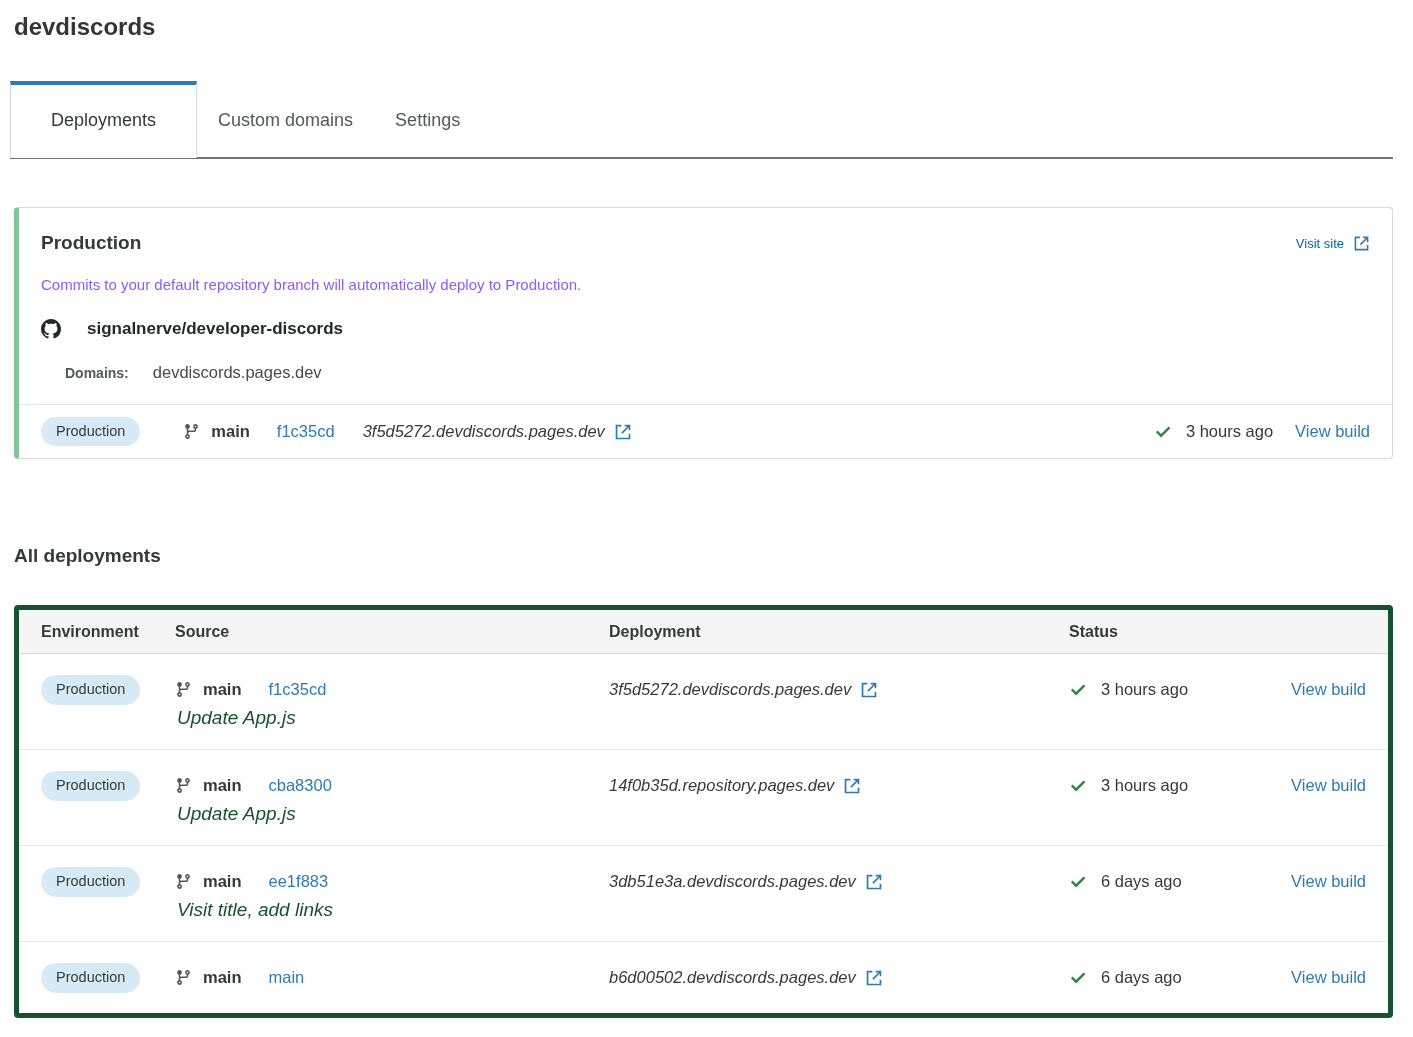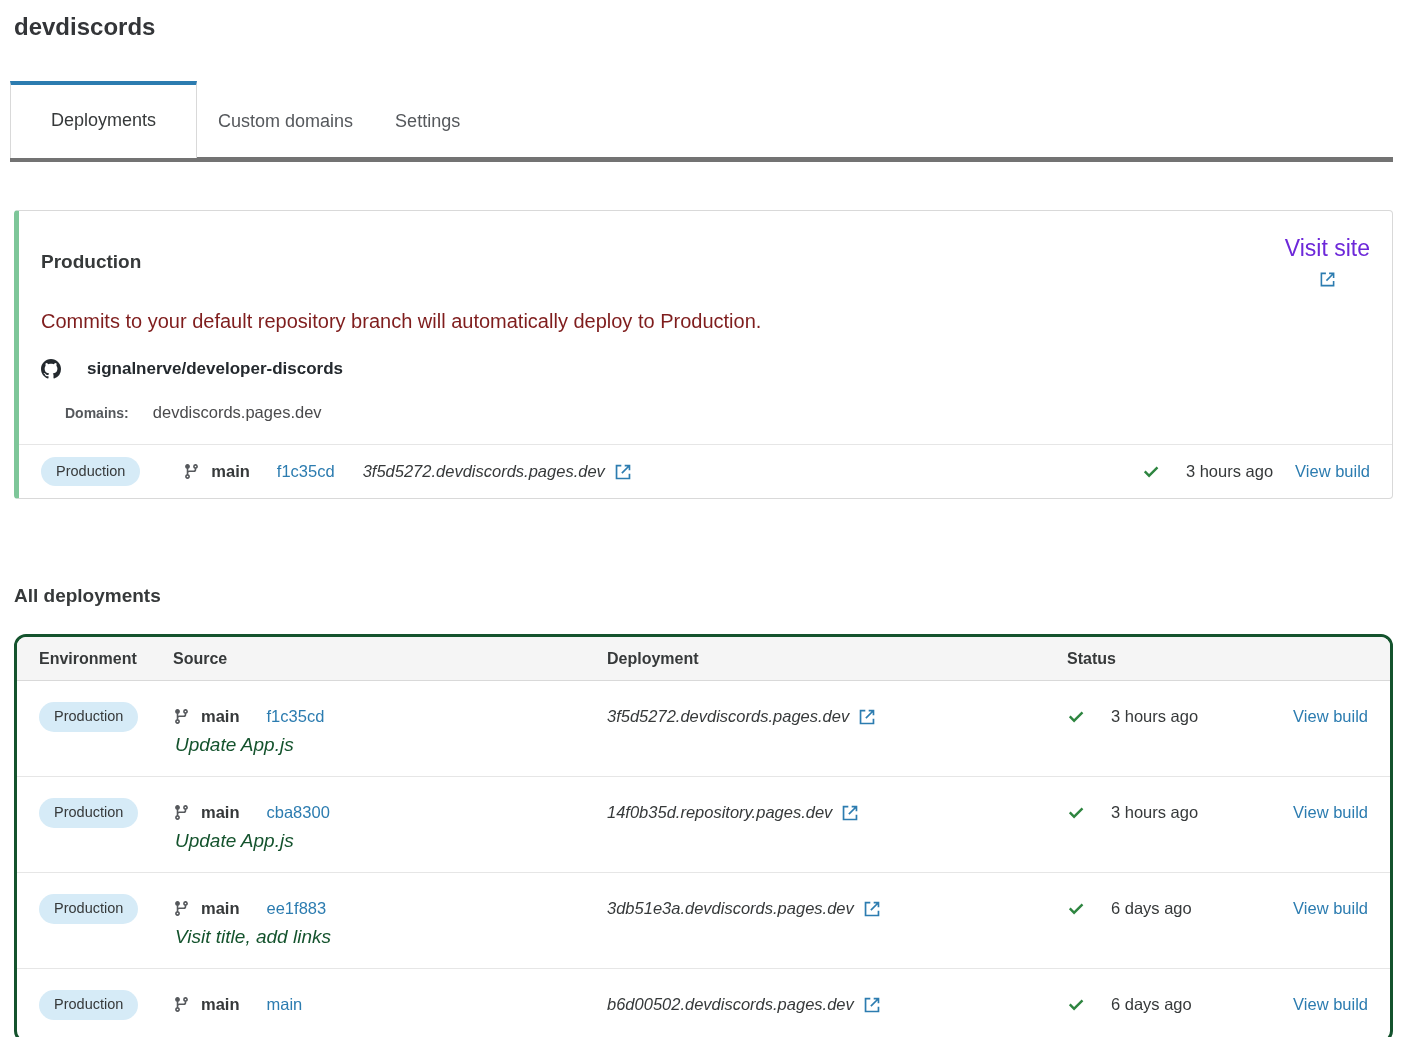--- a/index.html
+++ b/index.html
@@ -18,24 +18,24 @@
   .page-title {
     margin: 13px 0 0 0;
     font-size: 24px;
     font-weight: 700;
     color: #333538;
   }
 
   
   .tabs {
     display: flex;
-    align-items: center;
+    align-items: flex-start;
     margin-top: 40px;
     margin-left: -4px;
-    border-bottom: 5px solid #737373;
+    border-bottom: 2px solid #737373;
   }
   .tab {
     padding: 29px 21px 24px;
     font-size: 18px;
     color: #55585c;
     cursor: pointer;
     white-space: nowrap;
   }
   .tab--active {
     background: #fff;
@@ -62,30 +62,29 @@
   }
   .prod-card__title {
     margin: 0;
     font-size: 19px;
     font-weight: 700;
   }
   .visit-site {
     display: inline-flex;
     align-items: center;
     gap: 9px;
-    font-size: 23px;
-    color: #6d28d9;
+    font-size: 13px;
+    color: #0369a1;
     text-decoration: none;
     cursor: pointer;
-    flex-direction: column;
   }
   .prod-card__desc {
     margin: 22px 0 0 0;
-    font-size: 20px;
-    color: #7f1d1d;
+    font-size: 15px;
+    color: #8b5cf6;
   }
   .repo-row {
     display: flex;
     align-items: center;
     gap: 26px;
     margin-top: 26px;
     font-size: 17px;
     font-weight: 700;
     color: #24292e;
     text-decoration: none;
@@ -133,21 +132,21 @@
     align-items: center;
     gap: 9px;
     font-size: 16.5px;
     color: #36393a;
     font-style: italic;
   }
   .ext-icon { display: inline-flex; cursor: pointer; }
   .status {
     display: flex;
     align-items: center;
-    gap: 26px;
+    gap: 14px;
     font-size: 16.5px;
     color: #36393a;
   }
   .check-icon { display: inline-flex; color: #2e8540; }
   .view-build {
     color: #2c7cb0;
     font-size: 16.5px;
     text-decoration: none;
     cursor: pointer;
     white-space: nowrap;
@@ -157,23 +156,23 @@
   .deploy-row .source-line { margin-left: 43px; }
   .deploy-row .deploy-url { margin-left: 28px; }
 
   
   .section-title {
     margin: 86px 0 0 0;
     font-size: 19px;
     font-weight: 700;
   }
   .table-card {
-    margin-top: 27px;
-    border: 3px solid #14532d;
-    border-radius: 12px;
+    margin-top: 38px;
+    border: 5px solid #14532d;
+    border-radius: 4px;
     overflow: hidden;
   }
   .thead {
     display: grid;
     grid-template-columns: 134px 434px 460px 1fr;
     background: #f5f5f5;
     padding: 13px 22px 12px;
     font-size: 16px;
     font-weight: 700;
     color: #36393a;

